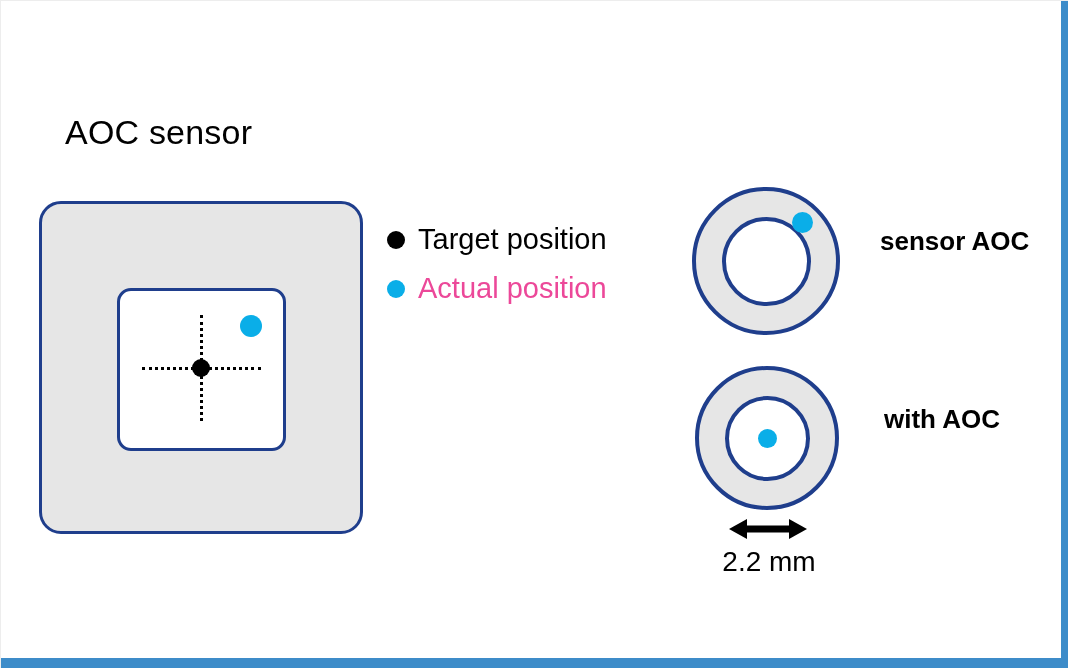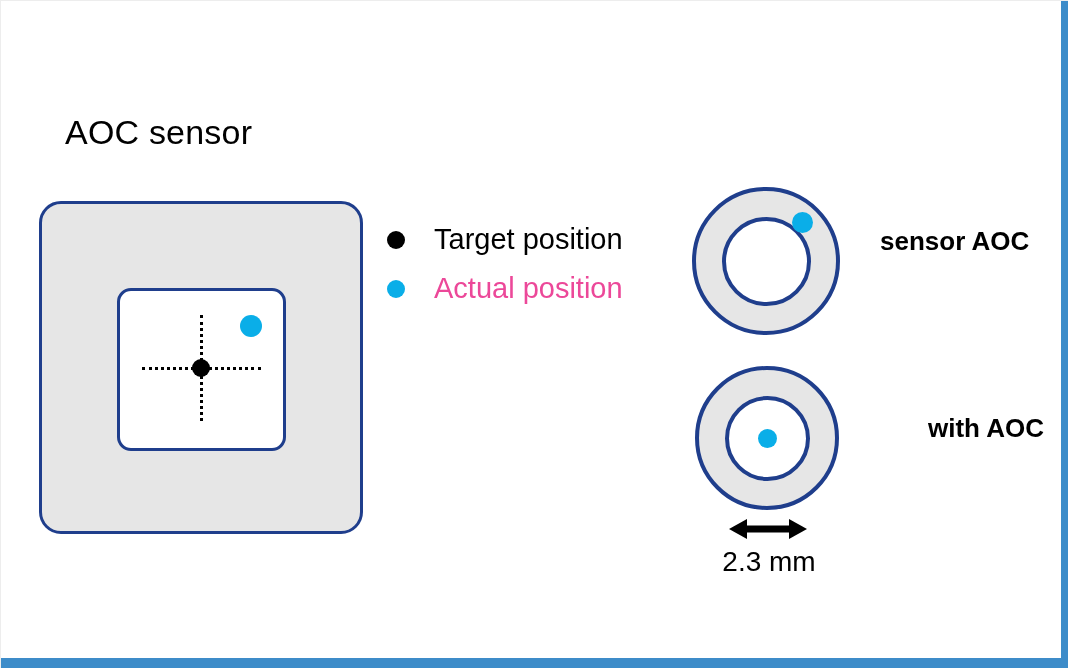--- a/index.html
+++ b/index.html
@@ -119,21 +119,21 @@
     align-items: center;
     height: 49px;
   }
   .legend-bullet {
     width: 18px;
     height: 18px;
     border-radius: 50%;
     flex: none;
   }
   .legend-label {
-    margin-left: 29px;
+    margin-left: 13px;
     font-size: 29px;
     font-weight: 400;
     white-space: nowrap;
     line-height: 1;
   }
   .legend-row.target .legend-bullet { background: #000000; }
   .legend-row.target .legend-label  { color: #000000; }
   .legend-row.actual .legend-bullet { background: #0aaee8; }
   .legend-row.actual .legend-label  { color: #ec4899; }
 
@@ -176,21 +176,21 @@
   }
 
   .ring-caption {
     position: absolute;
     font-size: 26px;
     font-weight: 700;
     color: #000000;
     white-space: nowrap;
   }
   #caption-without { left: 879px; top: 225px; }
-  #caption-with    { left: 883px; top: 412px; margin-left: 44px; }
+  #caption-with    { left: 883px; top: 403px; }
 
   
   #dim-arrow {
     position: absolute;
     left: 728px;
     top: 516px;
   }
   #dim-label {
     position: absolute;
     left: 716px;
@@ -239,15 +239,15 @@
   <div id="ring2-outer" class="ring-outer"></div>
   <div id="ring2-inner" class="ring-inner"></div>
   <div id="ring2-dot"></div>
   <div id="caption-with" class="ring-caption">with AOC</div>
 
   <svg id="dim-arrow" width="78" height="24" viewBox="0 0 78 24">
     <line x1="10" y1="12" x2="68" y2="12" stroke="#000000" stroke-width="7"></line>
     <polygon points="0,12 18,2 18,22" fill="#000000"></polygon>
     <polygon points="78,12 60,2 60,22" fill="#000000"></polygon>
   </svg>
-  <div id="dim-label">2.3 mm</div>
+  <div id="dim-label">2.2 mm</div>
 
 </div>
 
 </body></html>

